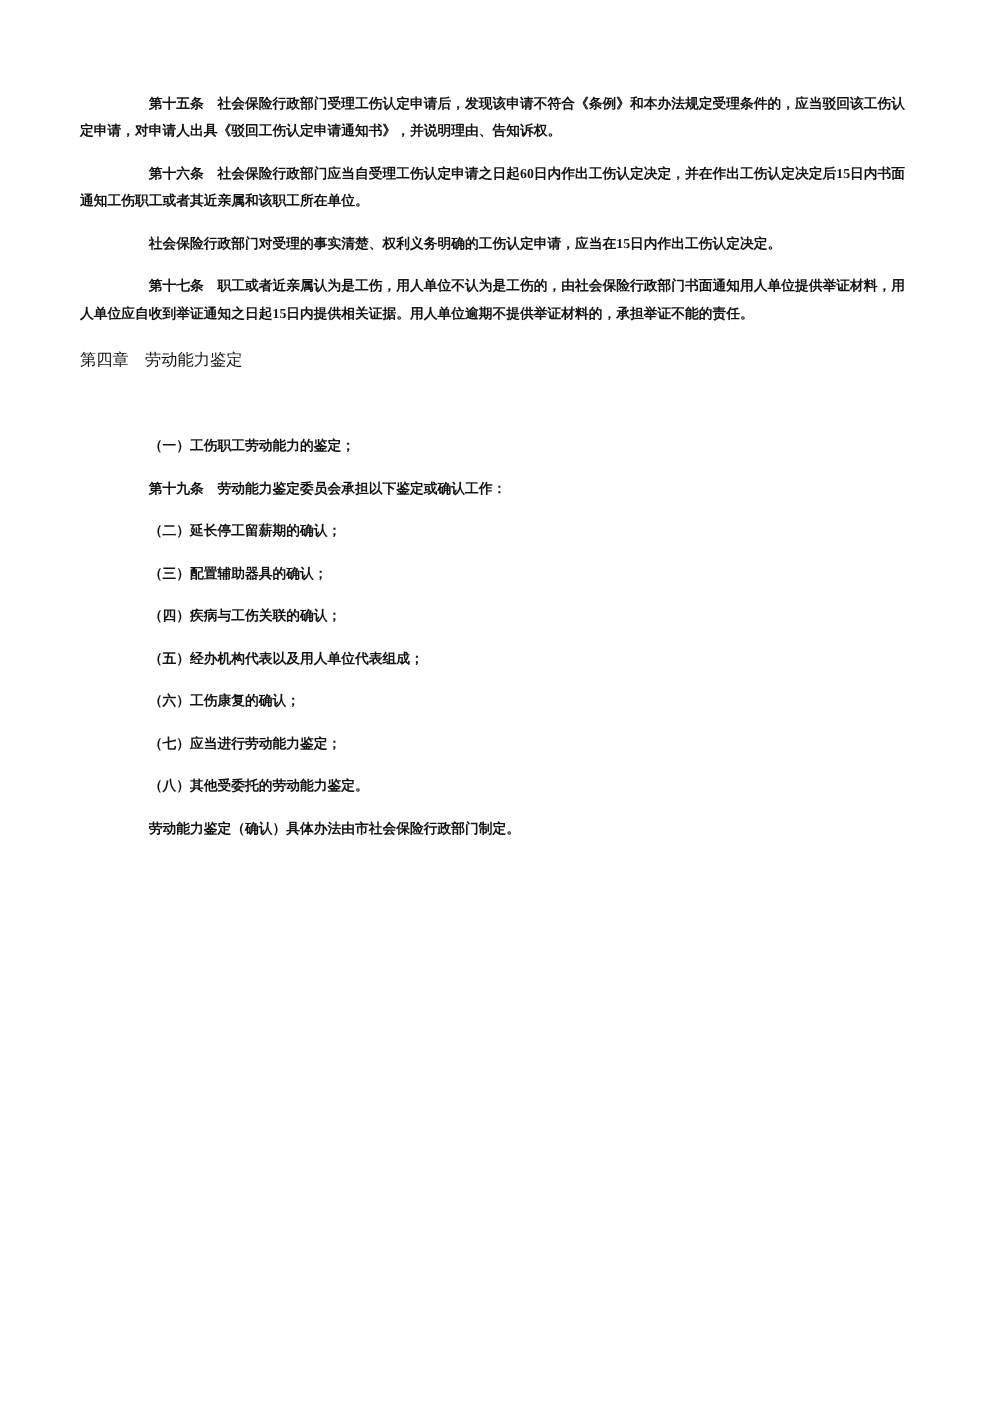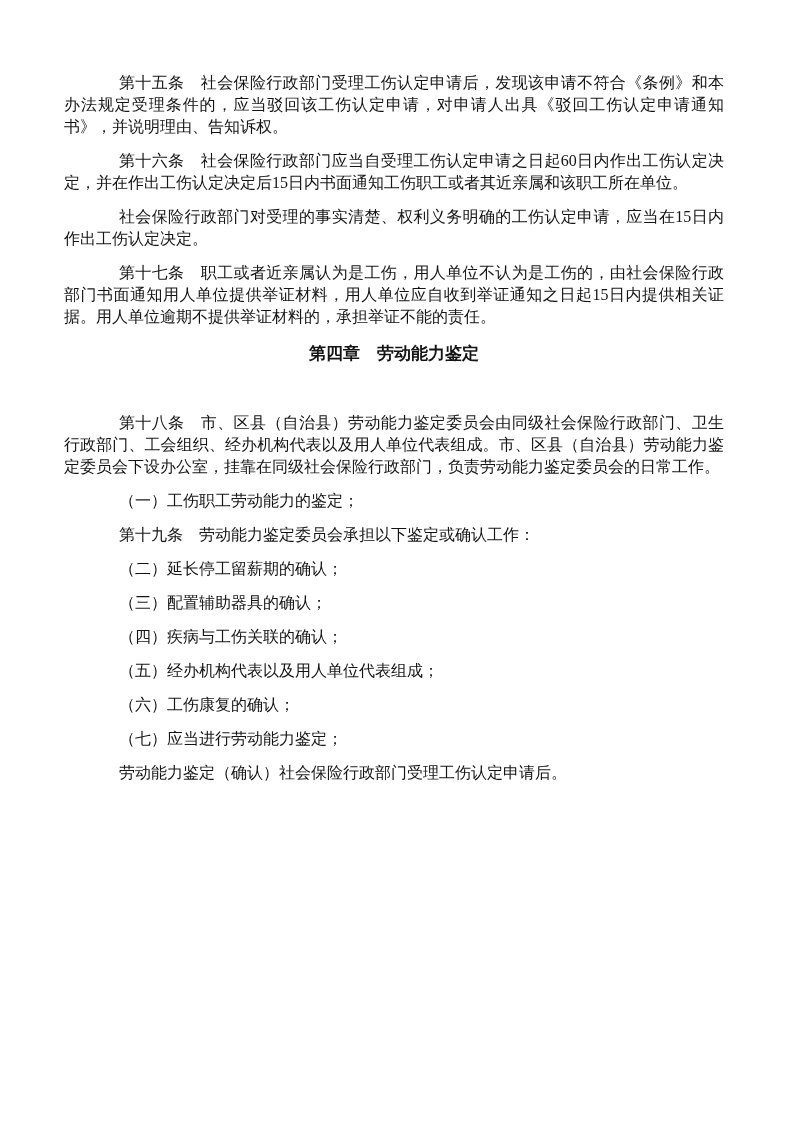--- a/index.html
+++ b/index.html
@@ -14,47 +14,47 @@
     margin: 0 auto;
     background: #ffffff;
     box-sizing: border-box;
     padding: 72px 69px 40px 64px;
     overflow: hidden;
     font-family: "Liberation Serif", "DejaVu Serif", serif;
     color: #141414;
   }
   .body-para {
     margin: 0 0 12px 0;
-    font-size: 16px;
+    font-size: 11px;
     line-height: 22px;
     text-align: justify;
     text-indent: 55px;
     word-break: break-all;
+    font-weight: bold;
   }
   .chapter-heading {
     margin: 14px 0 46px 0;
-    font-size: 17px;
+    font-size: 13px;
     line-height: 24px;
-    font-weight: bold;
-    text-align: center;
+    font-weight: normal;
     text-indent: 0;
   }
 </style>
 </head>
 <body>
 
 <div class="page">
   <p class="body-para">第十五条　社会保险行政部门受理工伤认定申请后，发现该申请不符合《条例》和本办法规定受理条件的，应当驳回该工伤认定申请，对申请人出具《驳回工伤认定申请通知书》，并说明理由、告知诉权。</p>
   <p class="body-para">第十六条　社会保险行政部门应当自受理工伤认定申请之日起60日内作出工伤认定决定，并在作出工伤认定决定后15日内书面通知工伤职工或者其近亲属和该职工所在单位。</p>
   <p class="body-para">社会保险行政部门对受理的事实清楚、权利义务明确的工伤认定申请，应当在15日内作出工伤认定决定。</p>
   <p class="body-para">第十七条　职工或者近亲属认为是工伤，用人单位不认为是工伤的，由社会保险行政部门书面通知用人单位提供举证材料，用人单位应自收到举证通知之日起15日内提供相关证据。用人单位逾期不提供举证材料的，承担举证不能的责任。</p>
   <h2 class="chapter-heading">第四章　劳动能力鉴定</h2>
-  <p class="body-para">第十八条　市、区县（自治县）劳动能力鉴定委员会由同级社会保险行政部门、卫生行政部门、工会组织、经办机构代表以及用人单位代表组成。市、区县（自治县）劳动能力鉴定委员会下设办公室，挂靠在同级社会保险行政部门，负责劳动能力鉴定委员会的日常工作。</p>
   <p class="body-para">（一）工伤职工劳动能力的鉴定；</p>
   <p class="body-para">第十九条　劳动能力鉴定委员会承担以下鉴定或确认工作：</p>
   <p class="body-para">（二）延长停工留薪期的确认；</p>
   <p class="body-para">（三）配置辅助器具的确认；</p>
   <p class="body-para">（四）疾病与工伤关联的确认；</p>
   <p class="body-para">（五）经办机构代表以及用人单位代表组成；</p>
   <p class="body-para">（六）工伤康复的确认；</p>
   <p class="body-para">（七）应当进行劳动能力鉴定；</p>
-  <p class="body-para">劳动能力鉴定（确认）社会保险行政部门受理工伤认定申请后。</p>
+  <p class="body-para">（八）其他受委托的劳动能力鉴定。</p>
+  <p class="body-para">劳动能力鉴定（确认）具体办法由市社会保险行政部门制定。</p>
 </div>
 
 </body></html>

